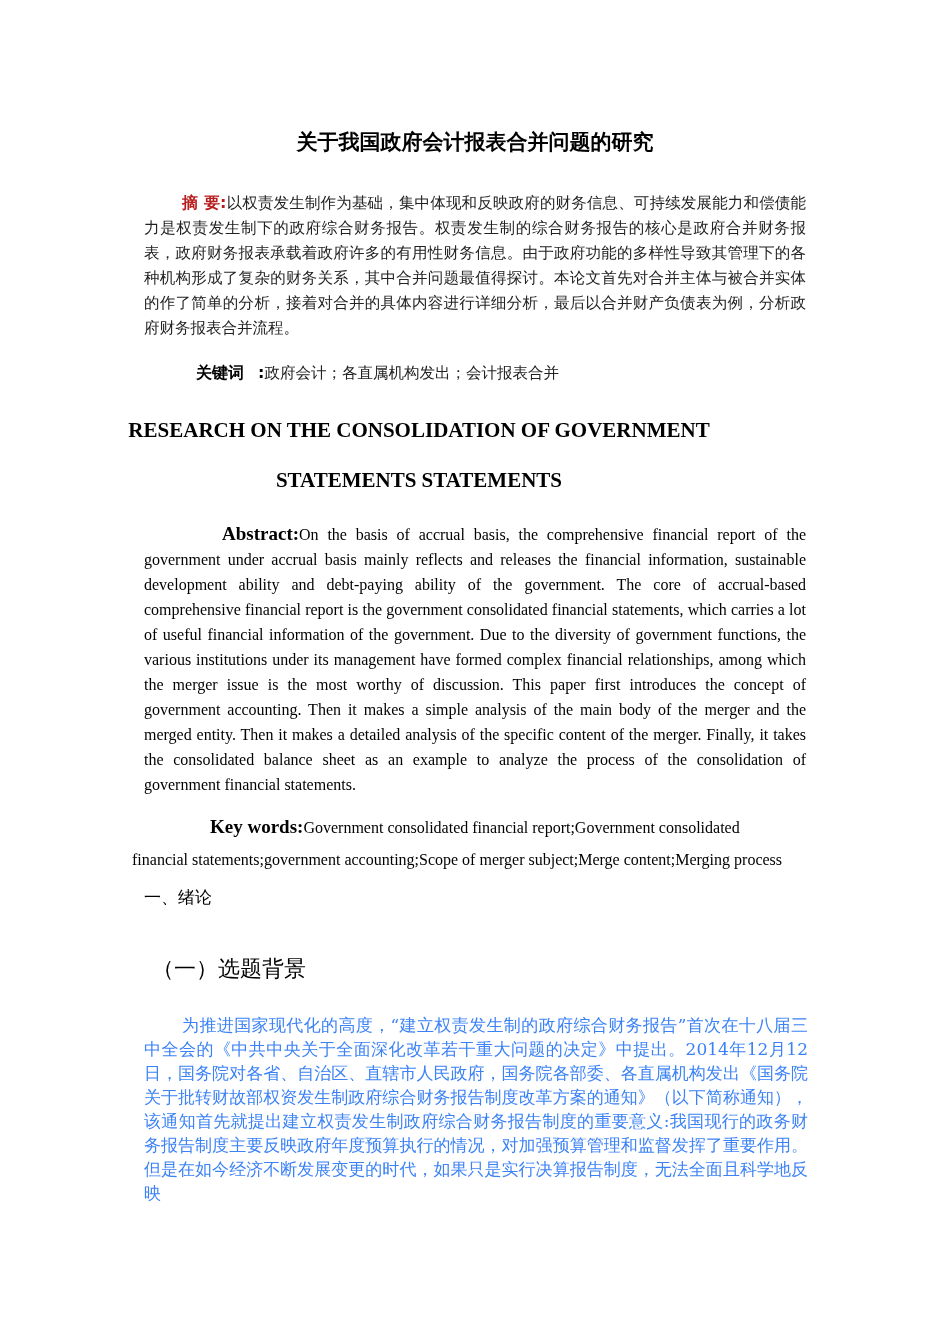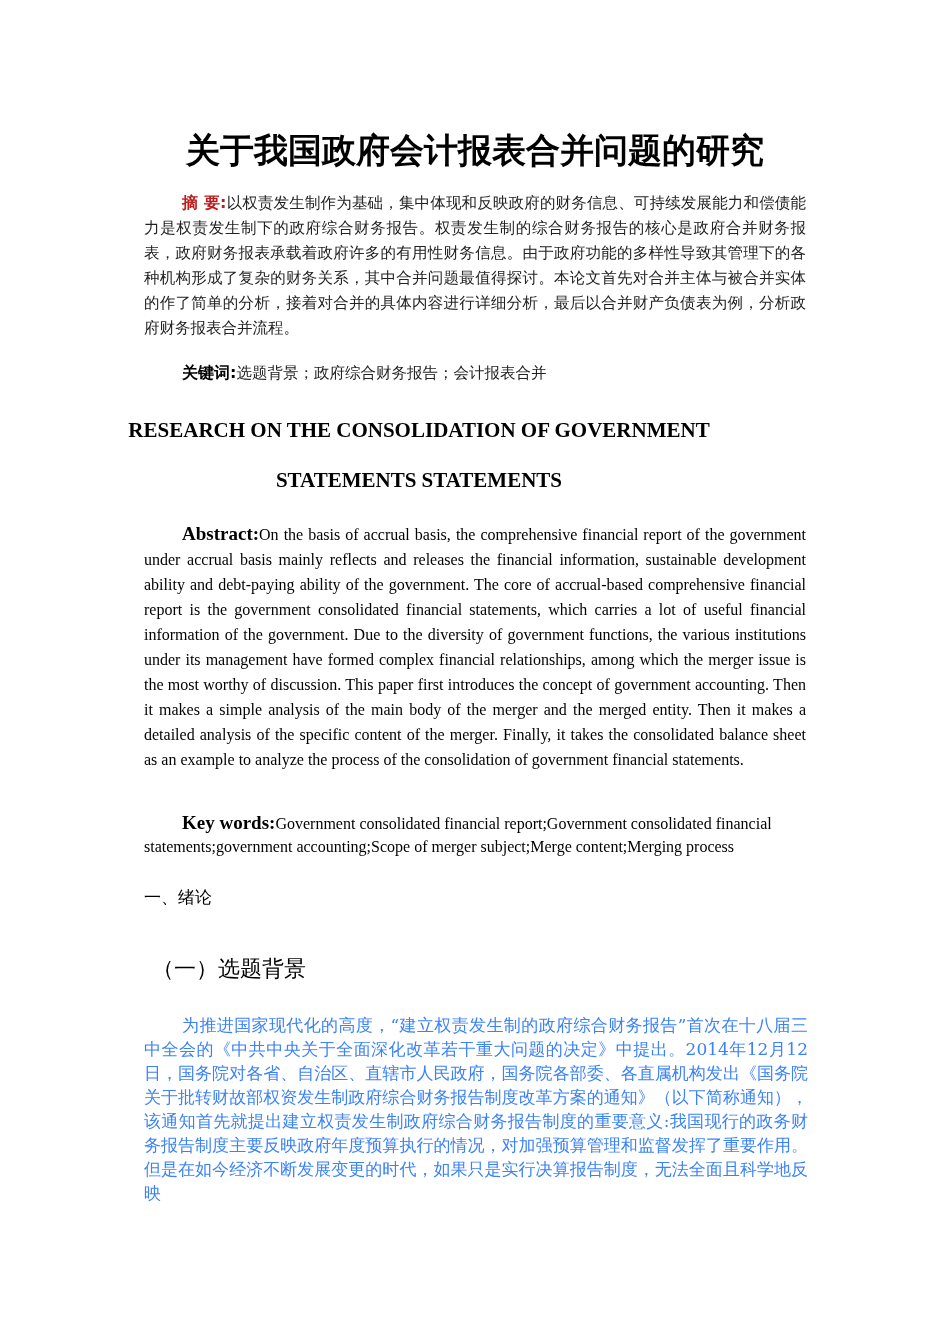--- a/index.html
+++ b/index.html
@@ -1,48 +1,48 @@
 <!DOCTYPE html>
 <html><head>
 <meta charset="utf-8">
 <style>
   html, body { margin: 0; padding: 0; background: #ffffff; }
   body { width: 950px; height: 1344px; position: relative; overflow: hidden; color: #000; }
   .page { position: absolute; left: 0; top: 0; width: 950px; height: 1344px; }
   .title {
     position: absolute; left: 0; top: 128px; width: 950px; text-align: center;
-    font-family: "DejaVu Sans", sans-serif; font-weight: bold; font-size: 34px; letter-spacing: 0px;
+    font-family: "DejaVu Sans", sans-serif; font-weight: bold; font-size: 21px; letter-spacing: 0px;
   }
   .cn-abs {
     position: absolute; left: 144px; top: 190px; width: 662px;
     font-family: "DejaVu Serif", serif; font-size: 15.5px; line-height: 25px;
     text-align: justify; color: #222;
   }
   .cn-abs .lbl { font-family: "DejaVu Sans", sans-serif; font-weight: bold; font-size: 16px; color:#b91c1c; }
   .indent { text-indent: 38px; }
   .cn-kw {
     position: absolute; left: 144px; top: 360px; width: 662px;
     font-family: "DejaVu Serif", serif; font-size: 15.5px; line-height: 25px; color: #222;
   }
-  .cn-kw .lbl { font-family: "DejaVu Sans", sans-serif; font-weight: bold; font-size: 16px; color:#000; }
+  .cn-kw .lbl { font-family: "DejaVu Sans", sans-serif; font-weight: bold; font-size: 16px; color:#000;margin-left:14px; }
   .en-title {
     position: absolute; left: 0; width: 838px; text-align: center;
     font-family: "Liberation Serif", serif; font-weight: bold; font-size: 21px;
   }
   .en-t1 { top: 418px; }
   .en-t2 { top: 468px; }
   .en-abs {
     position: absolute; left: 144px; top: 521px; width: 662px;
     font-family: "Liberation Serif", serif; font-size: 16px; line-height: 25px;
     text-align: justify; text-align-last: left;
   }
-  .en-abs .lbl, .en-kw .lbl { font-weight: bold; font-size: 19px; }
+  .en-abs .lbl, .en-kw .lbl { font-weight: bold; font-size: 19px; margin-left: 40px; }
   .en-kw {
-    position: absolute; left: 144px; top: 811px; width: 662px;
-    font-family: "Liberation Serif", serif; font-size: 16px; line-height: 23px;
+    position: absolute; left: 132px; top: 811px; width: 662px;
+    font-family: "Liberation Serif", serif; font-size: 16px; line-height: 32px;
   }
   .h1 {
     position: absolute; left: 144px; top: 886px;
     font-family: "DejaVu Sans", sans-serif; font-size: 17px;
   }
   .h2 {
     position: absolute; left: 152px; top: 954px;
     font-family: "DejaVu Sans", sans-serif; font-size: 22px;
   }
   .body-text {
@@ -53,21 +53,21 @@
 </style>
 </head>
 <body>
 
 <div class="page">
 
   <div class="title">关于我国政府会计报表合并问题的研究</div>
 
   <div class="cn-abs indent"><span class="lbl">摘 要</span><span class="lbl">:</span><span>以权责发生制作为基础，集中体现和反映政府的财务信息、可持续发展能力和偿债能力是权责发生制下的政府综合财务报告。权责发生制的综合财务报告的核心是政府合并财务报表，政府财务报表承载着政府许多的有用性财务信息。由于政府功能的多样性导致其管理下的各种机构形成了复杂的财务关系，其中合并问题最值得探讨。本论文首先对合并主体与被合并实体的作了简单的分析，接着对合并的具体内容进行详细分析，最后以合并财产负债表为例，分析政府财务报表合并流程。</span></div>
 
-  <div class="cn-kw indent"><span class="lbl">关键词</span><span class="lbl">:</span><span>选题背景；政府综合财务报告；会计报表合并</span></div>
+  <div class="cn-kw indent"><span class="lbl">关键词</span><span class="lbl">:</span><span>政府会计；各直属机构发出；会计报表合并</span></div>
 
   <div class="en-title en-t1">RESEARCH ON THE CONSOLIDATION OF GOVERNMENT</div>
   <div class="en-title en-t2">STATEMENTS STATEMENTS</div>
 
   <div class="en-abs indent"><span class="lbl">Abstract:</span><span>On the basis of accrual basis, the comprehensive financial report of the government under accrual basis mainly reflects and releases the financial information, sustainable development ability and debt-paying ability of the government. The core of accrual-based comprehensive financial report is the government consolidated financial statements, which carries a lot of useful financial information of the government. Due to the diversity of government functions, the various institutions under its management have formed complex financial relationships, among which the merger issue is the most worthy of discussion. This paper first introduces the concept of government accounting. Then it makes a simple analysis of the main body of the merger and the merged entity. Then it makes a detailed analysis of the specific content of the merger. Finally, it takes the consolidated balance sheet as an example to analyze the process of the consolidation of government financial statements.</span></div>
 
   <div class="en-kw indent"><span class="lbl">Key words:</span><span>Government consolidated financial report;Government consolidated financial statements;government accounting;Scope of merger subject;Merge content;Merging process</span></div>
 
   <div class="h1">一、绪论</div>
   <div class="h2">（一）选题背景</div>

